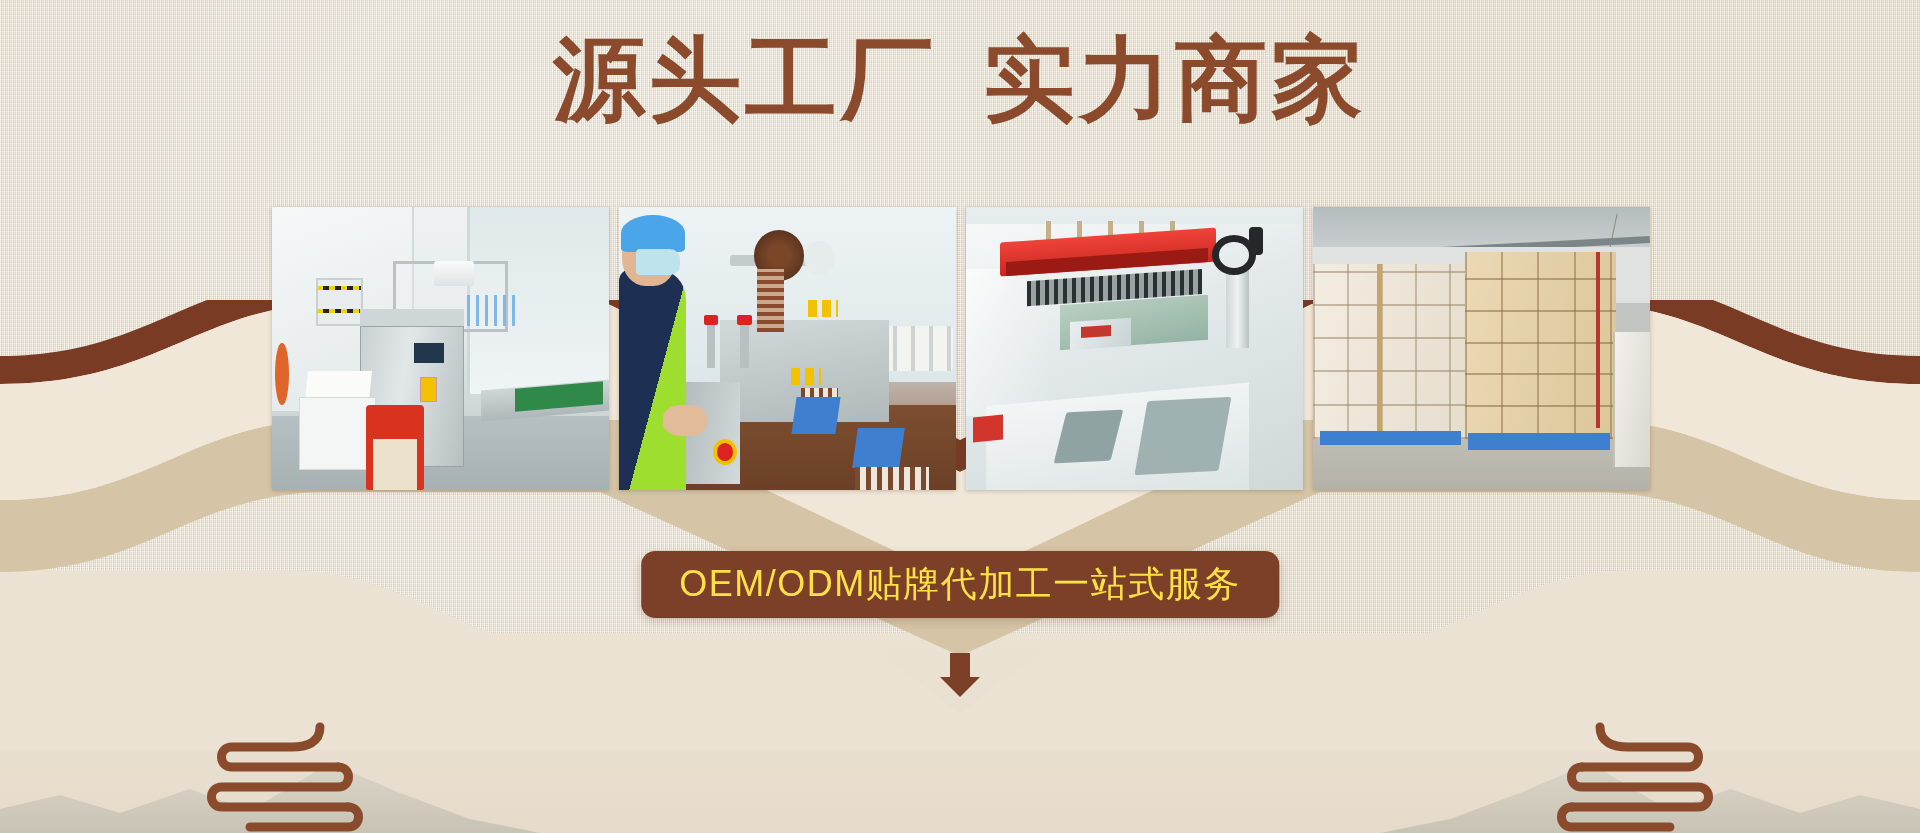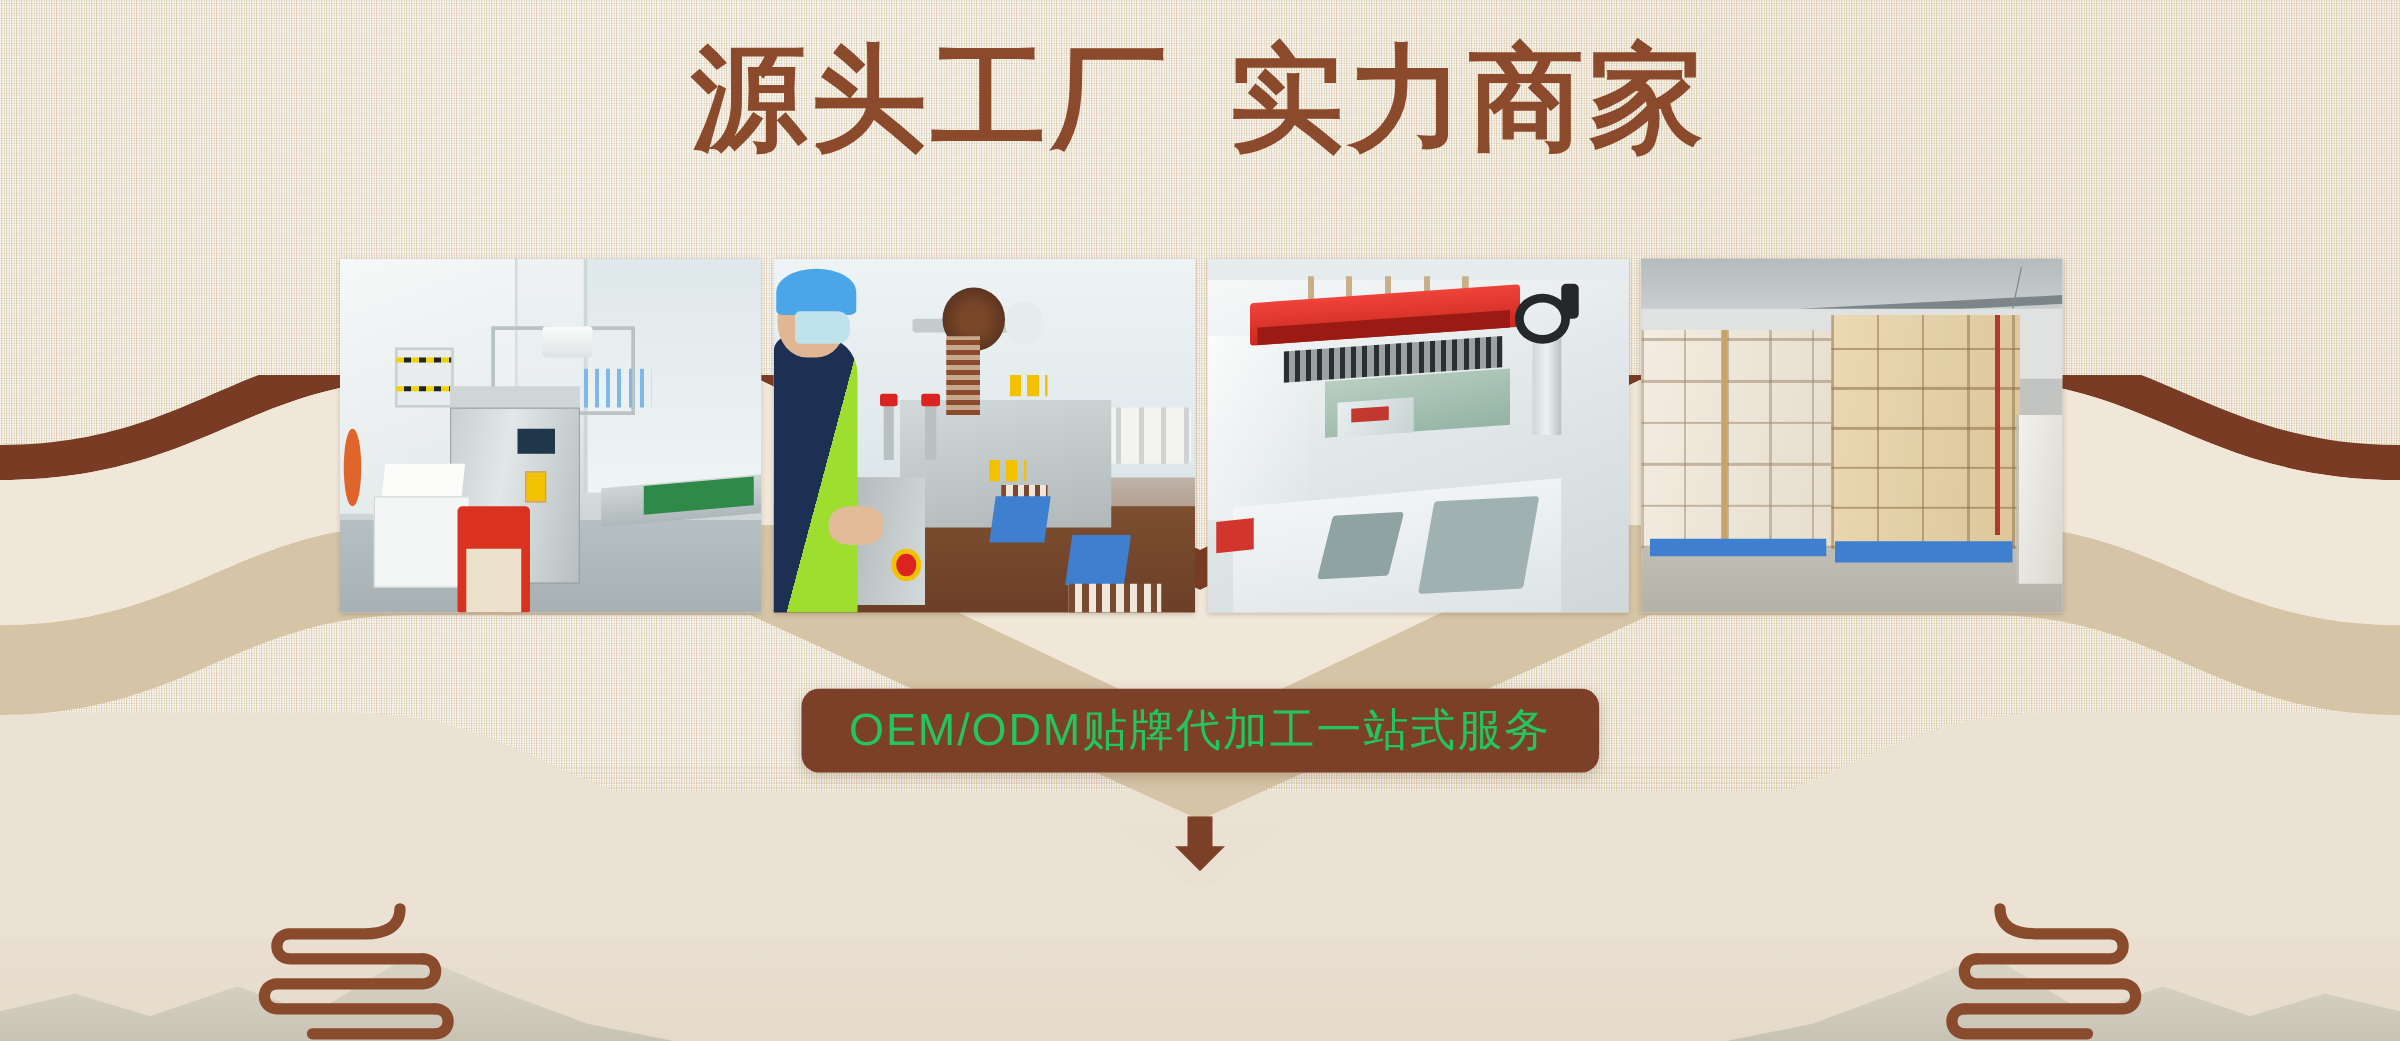--- a/index.html
+++ b/index.html
@@ -183,21 +183,21 @@
     display:flex; align-items:center; justify-content:center;
     background:#7c3f27;
     border-radius:14px;
     box-shadow:0 3px 10px rgba(90,55,30,.22);
     z-index:9;
   }
   #badge-label {
     font-family:"Liberation Sans","DejaVu Sans",sans-serif;
     font-size:36px; font-weight:400;
     letter-spacing:1.5px;
-    color:#22c55e;
+    color:#fde047;
     white-space:nowrap;
     text-align:right;
   }
 
   
   #down-arrow {
     position:absolute; left:50%; transform:translateX(-50%);
     top:653px; width:42px; height:44px; z-index:9;
   }
 

